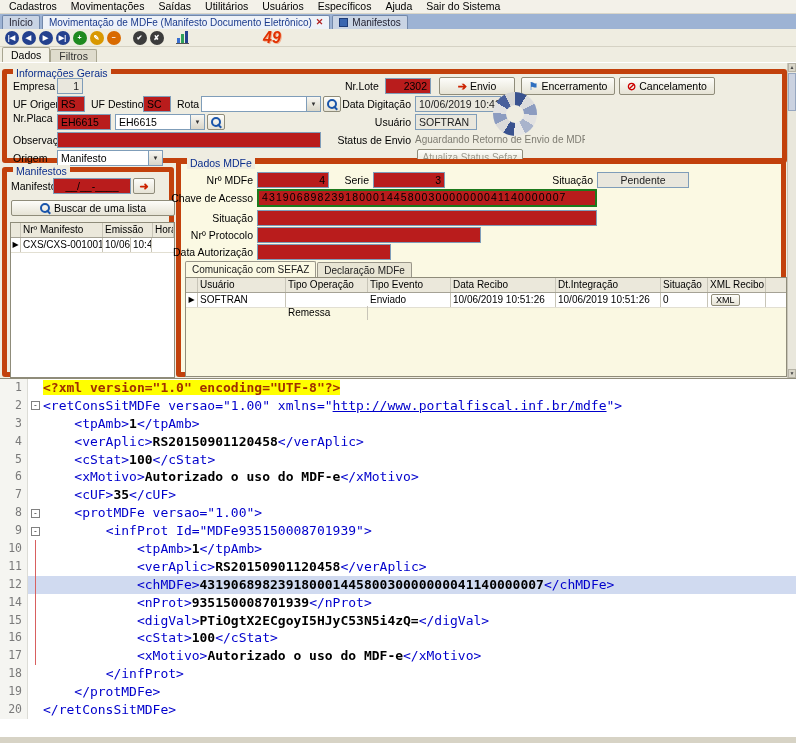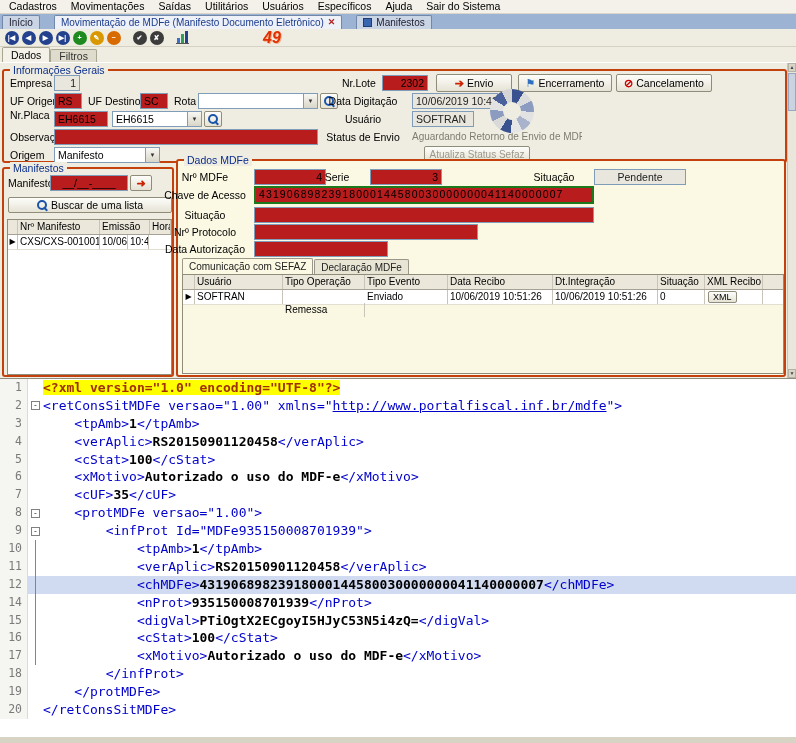--- a/index.html
+++ b/index.html
@@ -5,21 +5,21 @@
   *{margin:0;padding:0;box-sizing:border-box}
   html,body{background:#fff}
   body{font-family:"Liberation Sans",sans-serif;}
   .screen{position:relative;width:796px;height:743px;background:#EFEDE1;overflow:hidden;font-size:11px;color:#000}
 
   
   .menubar{position:absolute;top:0;left:0;right:0;height:14px;background:#F3F1E9;border-bottom:1px solid #D9D6C9;display:flex;align-items:center;padding-left:2px}
   .mitem{padding:0 7px;font-size:10.5px;line-height:13px;white-space:nowrap;cursor:default}
 
   
-  .tabstrip{position:absolute;top:14px;left:0;right:0;height:15px;background:#9DB3D4;display:flex;align-items:flex-end;padding-left:2px;gap:14px}
+  .tabstrip{position:absolute;top:14px;left:0;right:0;height:15px;background:#9DB3D4;display:flex;align-items:flex-end;padding-left:2px;gap:2px}
   .wtab{background:#C9D4E4;border:1px solid #7288AA;border-bottom:none;border-radius:2px 2px 0 0;padding:0 6px;font-size:10px;height:14px;display:inline-flex;align-items:center;gap:4px;color:#223;white-space:nowrap}
   .wtab.active{background:#EEF2F8;color:#1A3A8C}
   .tabx{color:#B02020;font-weight:bold;font-size:9px;line-height:9px}
   .wtabicon{width:9px;height:9px;background:#3A66B0;border:1px solid #1E3C78;display:inline-block}
 
   
   .toolbar{position:absolute;top:29px;left:0;right:0;height:18px;background:#EFEDE1;border-bottom:1px solid #D5D2C4;display:flex;align-items:center;padding-left:3px}
   .tbtn{width:17px;height:17px;display:inline-flex;align-items:center;justify-content:center;border:none;background:transparent;padding:0;cursor:default}
   .tbtn.gap{margin-left:9px}
   .circle{width:14px;height:14px;border-radius:50%;color:#fff;display:flex;align-items:center;justify-content:center;font-size:7px;font-weight:bold;line-height:1}
@@ -31,24 +31,24 @@
   .chart-icon i:nth-child(3){height:12px;background:#24418E}
   .logo49{margin-left:72px;color:#E03000;font-weight:bold;font-style:italic;font-size:16px;text-shadow:1px 1px 0 #F2B090;line-height:16px}
 
   
   .viewtabs{position:absolute;top:47px;left:0;right:0;height:15px;background:#EFEDE1;display:flex;align-items:flex-end;padding-left:2px}
   .vtab{border:1px solid #A8A590;border-bottom:none;border-radius:2px 2px 0 0;padding:0 8px;font-size:10.5px;height:13px;line-height:12px;background:#DFDCCD;color:#333}
   .vtab.active{background:#F4F2E8;height:15px;line-height:14px;color:#000}
 
   
   .main{position:absolute;top:62px;left:0;right:0;height:316px;background:#EFEDE1;border-top:1px solid #FFFFFF}
-  .group{position:absolute;border:2px solid #c2410c;border-radius:3px}
+  .group{position:absolute;border:5px solid #c2410c;border-radius:3px}
   .gcap{position:absolute;top:-7px;left:6px;background:#EFEDE1;padding:0 3px;color:#0B2E8C;font-size:10.5px;white-space:nowrap;line-height:12px}
   .lbl{position:absolute;font-size:10.5px;line-height:16px;white-space:nowrap}
-  .rlbl{text-align:center}
+  .rlbl{text-align:right}
   .field{position:absolute;height:16px;background:#b91c1c;border:1px solid #7F9DB9;font-size:10.5px;line-height:13px;padding:1px 3px;white-space:nowrap;overflow:hidden}
   .ro{background:#E9E7DD;color:#222}
   .tr{text-align:right}
   .tc{text-align:center}
   .chv{border:2px solid #1C7A1C;letter-spacing:1.1px;font-size:10.5px;padding-top:0}
   .combo{position:absolute;height:16px;background:#fff;border:1px solid #7F9DB9;font-size:10.5px;line-height:13px;padding:1px 16px 0 3px;white-space:nowrap}
   .dd{position:absolute;right:0;top:0;width:14px;height:14px;background:linear-gradient(#F8F7F2,#D9D6C8);border-left:1px solid #7F9DB9;font-size:6px;display:flex;align-items:center;justify-content:center;color:#333}
   .btn{position:absolute;height:18px;background:linear-gradient(#FDFDFA,#E6E3D5);border:1px solid #8F8C7A;border-radius:2px;font-size:10.5px;display:inline-flex;align-items:center;justify-content:center;gap:3px;padding:0 4px;white-space:nowrap;cursor:default}
   .btn.small{height:16px}
   .btn.disabled{color:#9B988B;font-size:10px}
@@ -223,21 +223,21 @@
       <button class="sbtn" style="left:200px;top:40px">
           <span class="mag"></span>
         </button>
       <span class="lbl rlbl" style="left:314px;top:40px;width:90px">Usuário</span>
       <div class="field ro" style="left:408px;top:40px;width:62px">SOFTRAN</div>
 
       <span class="lbl" style="left:6px;top:58px">Observação</span>
       <div class="field" style="left:50px;top:58px;width:264px"></div>
       <span class="lbl rlbl" style="left:314px;top:58px;width:90px">Status de Envio</span>
       <span class="statustext" style="left:408px;top:58px">Aguardando Retorno de Envio de MDFe</span>
-      <button class="btn small disabled" style="left:420px;top:75px;width:106px">
+      <button class="btn small disabled" style="left:410px;top:75px;width:106px">
         <span>Atualiza Status Sefaz</span>
       </button>
 
       <span class="lbl" style="left:6px;top:76px">Origem</span>
       <div class="combo" style="left:50px;top:76px;width:106px">
         <span>Manifesto</span>
         <span class="dd">▼</span>
       </div>
 
       <div class="wheel" style="left:486px;top:18px"></div>

